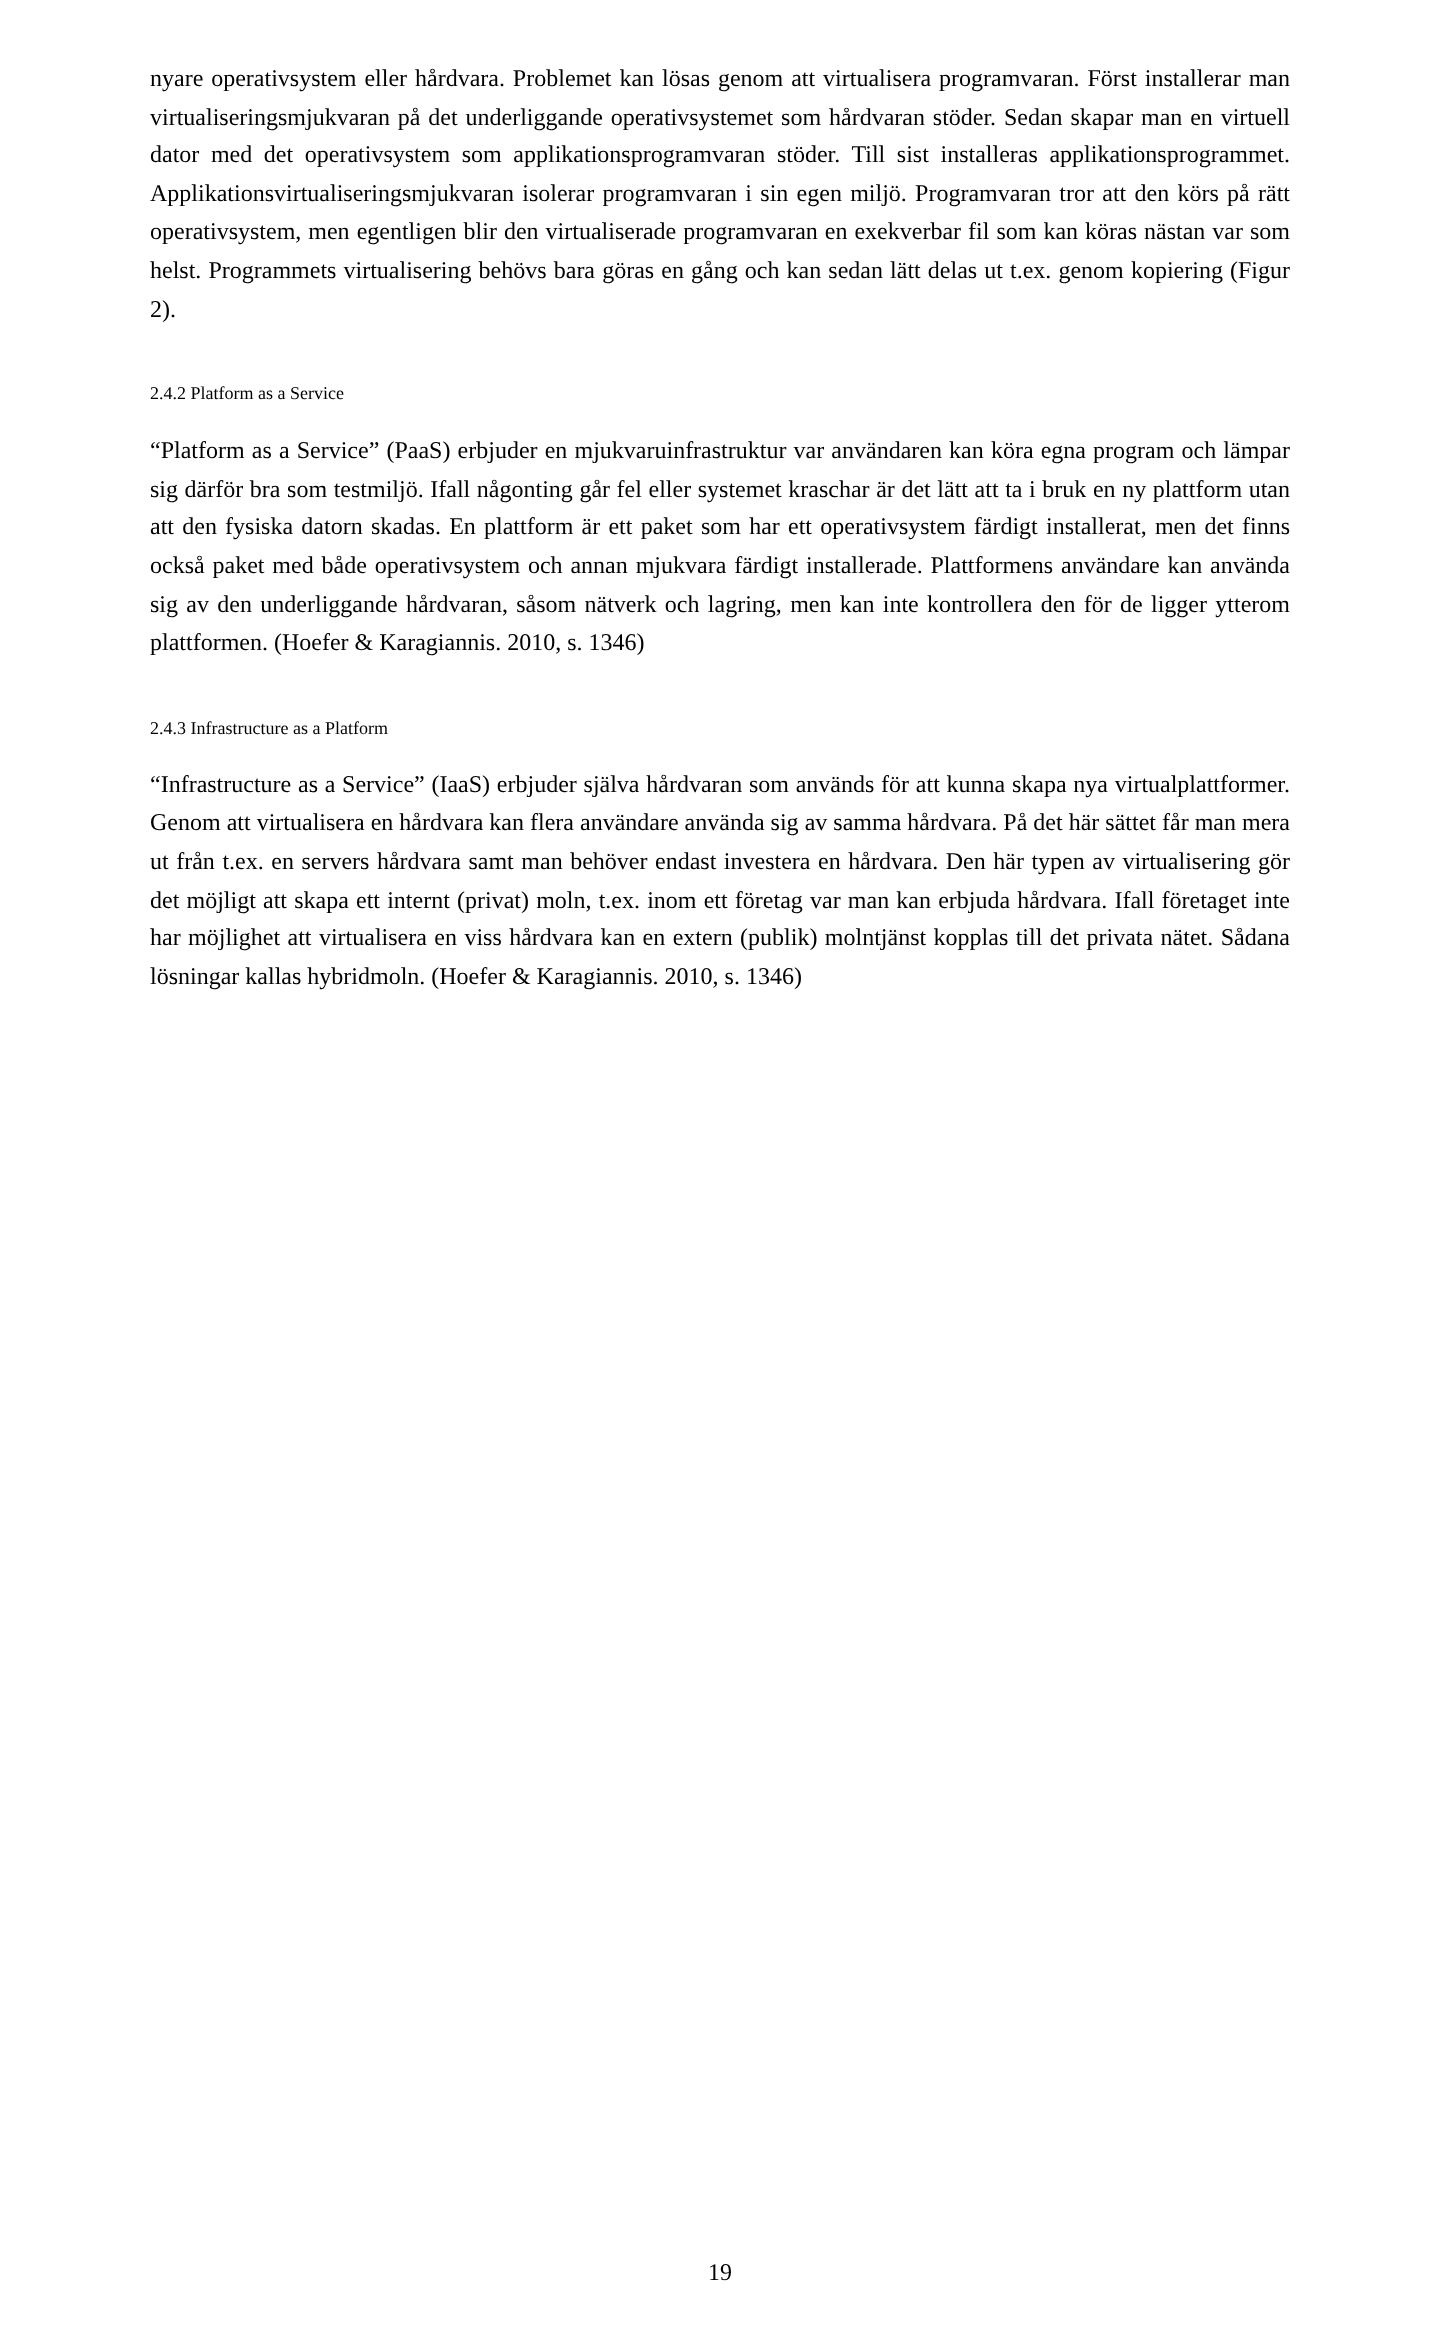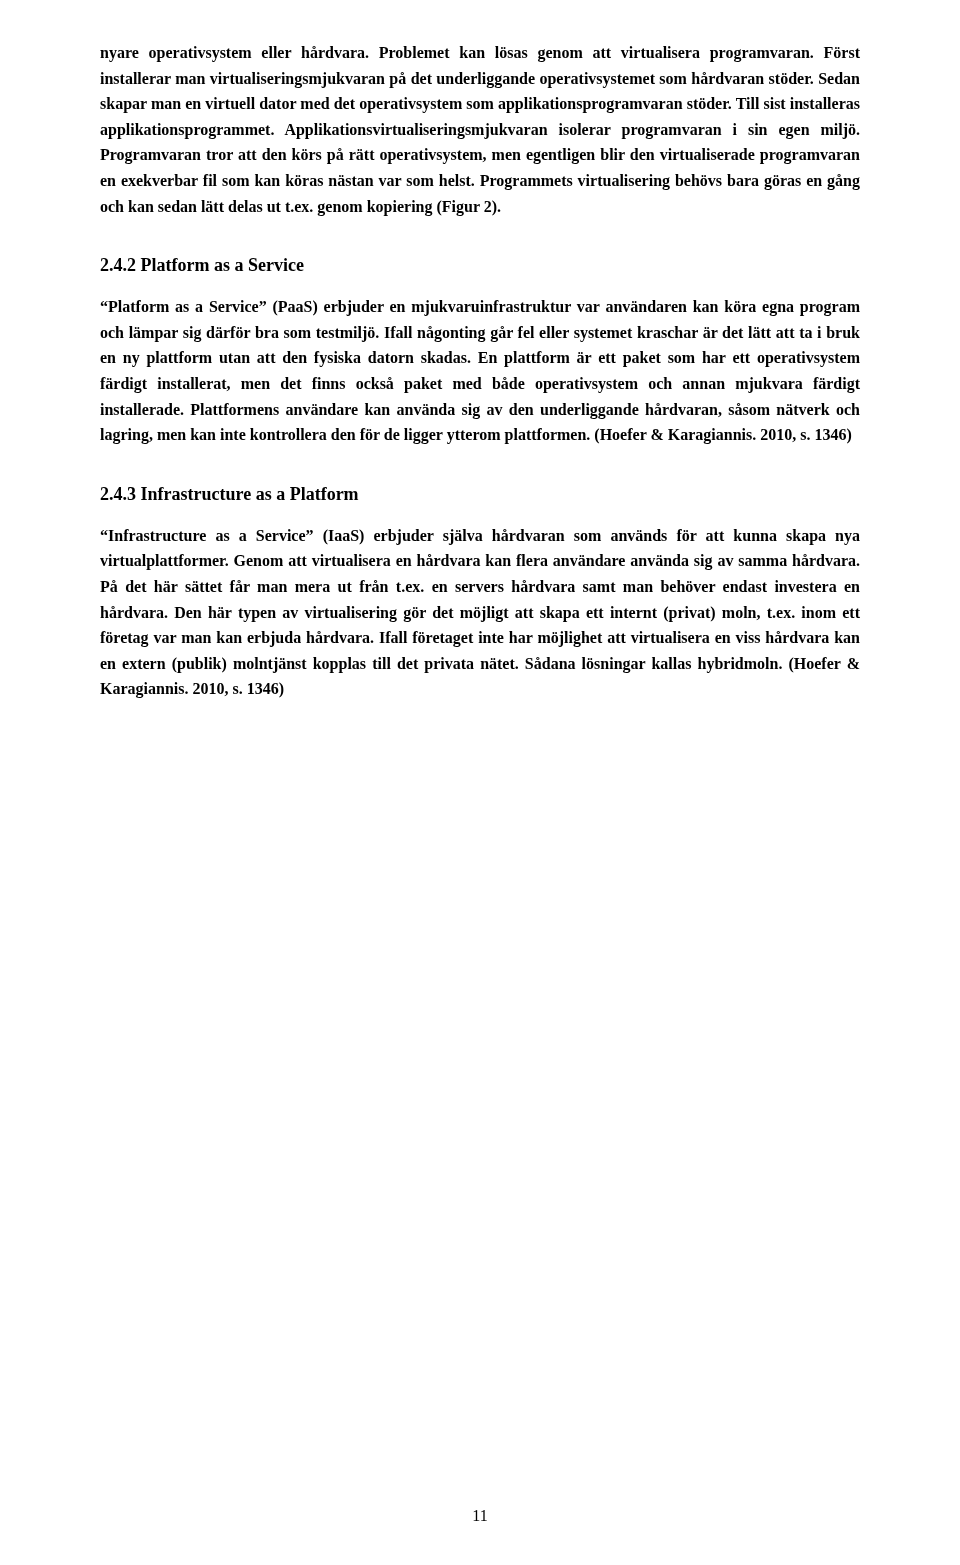--- a/index.html
+++ b/index.html
@@ -23,26 +23,25 @@
       padding: 40px 100px 80px 100px;
       background: #ffffff;
       position: relative;
     }
 
     .paragraph {
       text-align: justify;
       line-height: 1.6;
       margin-bottom: 18px;
       font-size: 16px;
-      font-weight: bold;
     }
 
     .section-heading {
-      font-size: 18px;
-      font-weight: bold;
+      font-size: 12px;
+      font-weight: normal;
       margin-top: 36px;
       margin-bottom: 18px;
     }
 
     .page-number {
       text-align: center;
       position: absolute;
       bottom: 40px;
       left: 0;
       right: 0;
@@ -59,14 +58,14 @@
   <div>
     <div class="section-heading">2.4.2 Platform as a Service</div>
     <p class="paragraph">“Platform as a Service” (PaaS) erbjuder en mjukvaruinfrastruktur var användaren kan köra egna program och lämpar sig därför bra som testmiljö. Ifall någonting går fel eller systemet kraschar är det lätt att ta i bruk en ny plattform utan att den fysiska datorn skadas. En plattform är ett paket som har ett operativsystem färdigt installerat, men det finns också paket med både operativsystem och annan mjukvara färdigt installerade. Plattformens användare kan använda sig av den underliggande hårdvaran, såsom nätverk och lagring, men kan inte kontrollera den för de ligger ytterom plattformen. (Hoefer &amp; Karagiannis. 2010, s. 1346)</p>
   </div>
 
   <div>
     <div class="section-heading">2.4.3 Infrastructure as a Platform</div>
     <p class="paragraph">“Infrastructure as a Service” (IaaS) erbjuder själva hårdvaran som används för att kunna skapa nya virtualplattformer. Genom att virtualisera en hårdvara kan flera användare använda sig av samma hårdvara. På det här sättet får man mera ut från t.ex. en servers hårdvara samt man behöver endast investera en hårdvara. Den här typen av virtualisering gör det möjligt att skapa ett internt (privat) moln, t.ex. inom ett företag var man kan erbjuda hårdvara. Ifall företaget inte har möjlighet att virtualisera en viss hårdvara kan en extern (publik) molntjänst kopplas till det privata nätet. Sådana lösningar kallas hybridmoln. (Hoefer &amp; Karagiannis. 2010, s. 1346)</p>
   </div>
 
-  <div class="page-number">11</div>
+  <div class="page-number">19</div>
 </div>
 
 </body></html>

